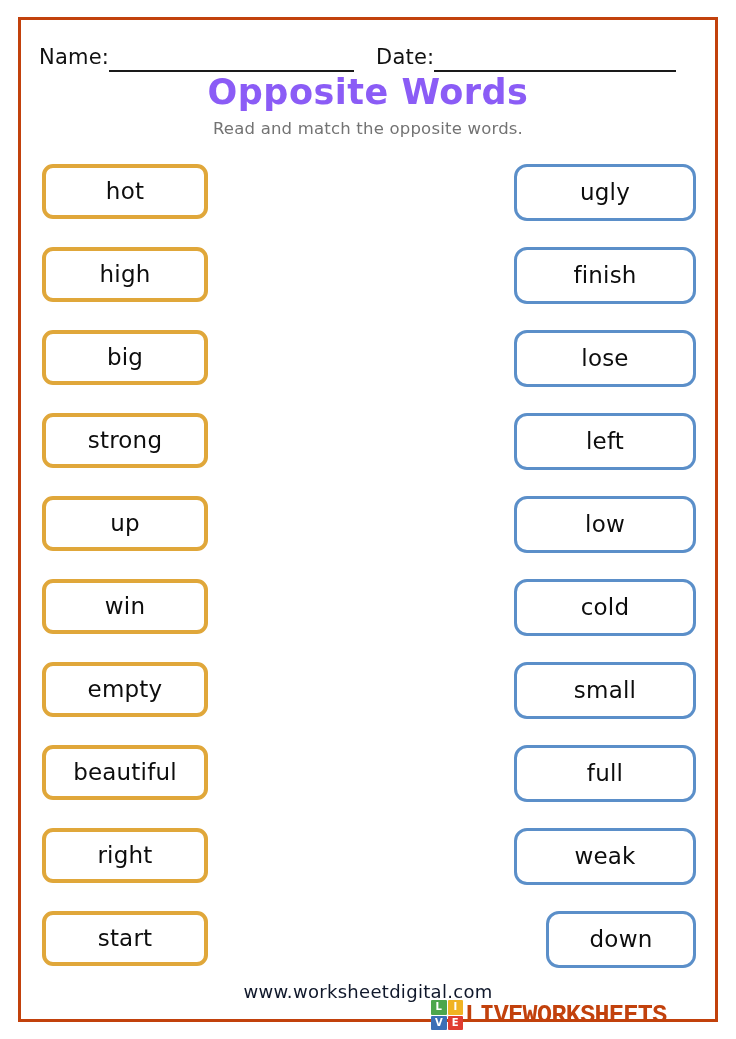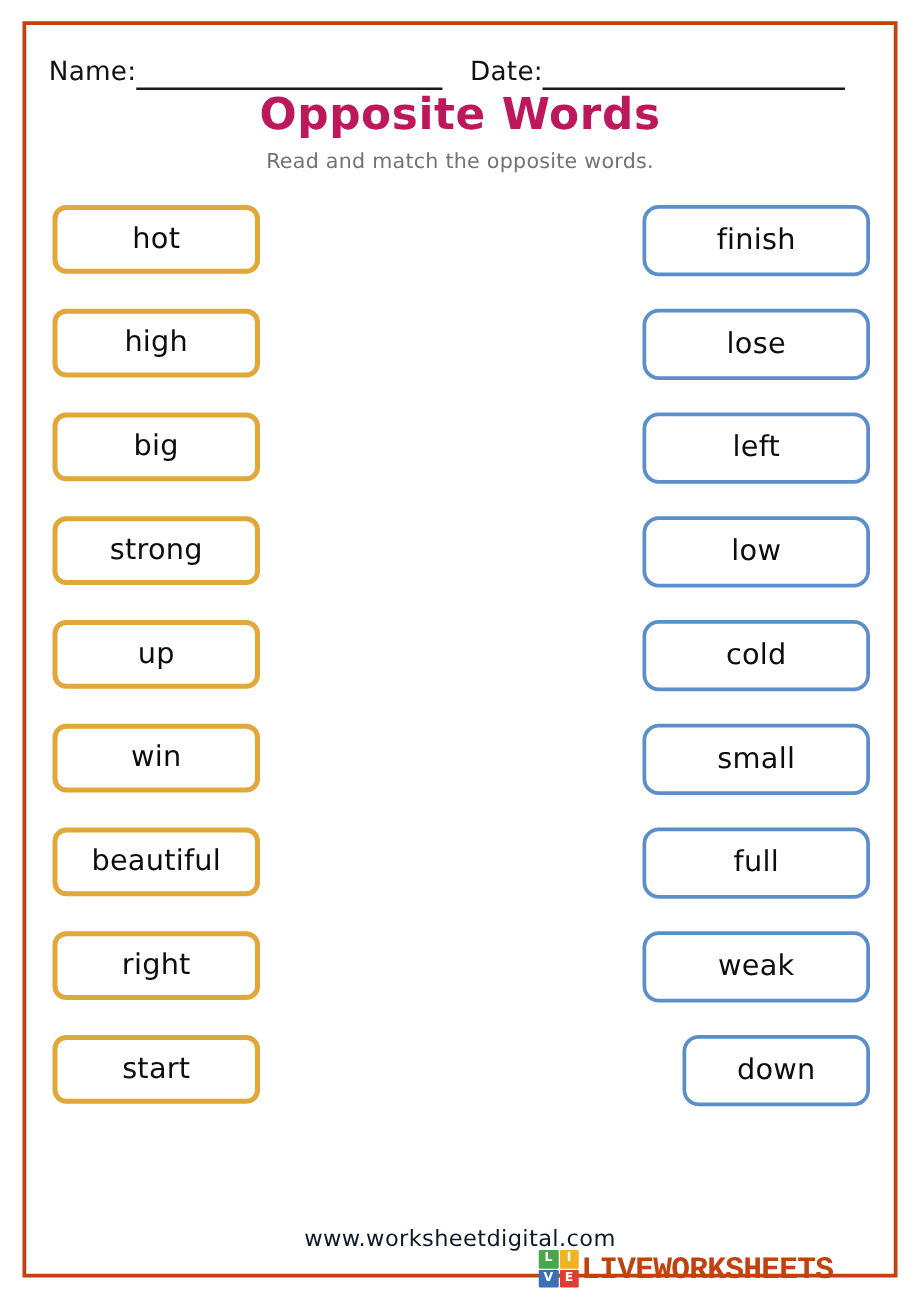--- a/index.html
+++ b/index.html
@@ -59,21 +59,21 @@
   #title-block {
     position: absolute;
     left: 0;
     top: 52px;
     width: 100%;
     text-align: center;
   }
   #page-title {
     font-size: 35px;
     font-weight: bold;
-    color: #be185d;
+    color: #8b5cf6;
     letter-spacing: 0.5px;
     line-height: 1.15;
     font-family: "DejaVu Sans", sans-serif;
   }
   #page-subtitle {
     font-size: 16.5px;
     color: #737373;
     margin-top: 7px;
     letter-spacing: 0.2px;
     font-family: "DejaVu Sans", sans-serif;
@@ -218,31 +218,37 @@
       <div class="word-box">
           <span class="word-text">strong</span>
         </div>
       <div class="word-box">
           <span class="word-text">up</span>
         </div>
       <div class="word-box">
           <span class="word-text">win</span>
         </div>
       <div class="word-box">
+          <span class="word-text">empty</span>
+        </div>
+      <div class="word-box">
           <span class="word-text">beautiful</span>
         </div>
       <div class="word-box">
           <span class="word-text">right</span>
         </div>
       <div class="word-box">
           <span class="word-text">start</span>
         </div>
     </div>
 
     <div class="word-column" id="right-column">
+      <div class="word-box">
+          <span class="word-text">ugly</span>
+        </div>
       <div class="word-box">
           <span class="word-text">finish</span>
         </div>
       <div class="word-box">
           <span class="word-text">lose</span>
         </div>
       <div class="word-box">
           <span class="word-text">left</span>
         </div>
       <div class="word-box">

